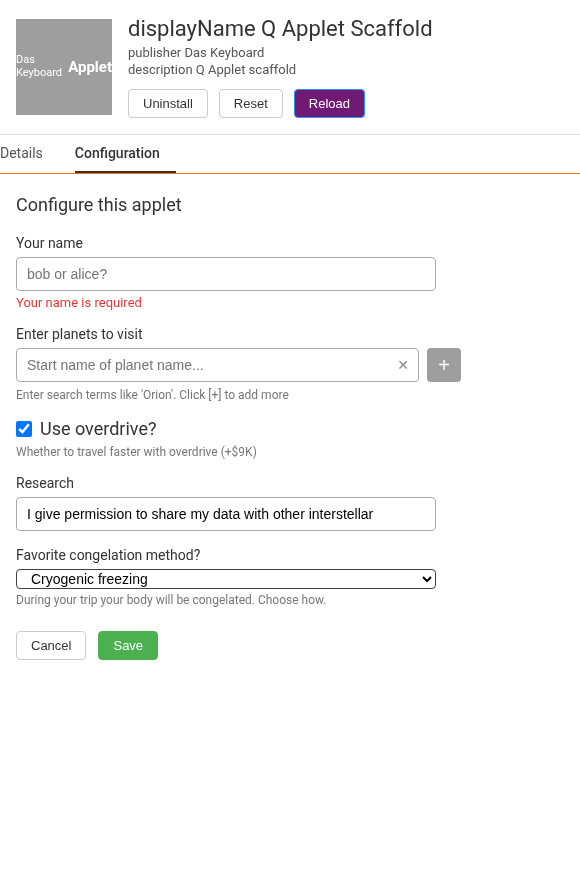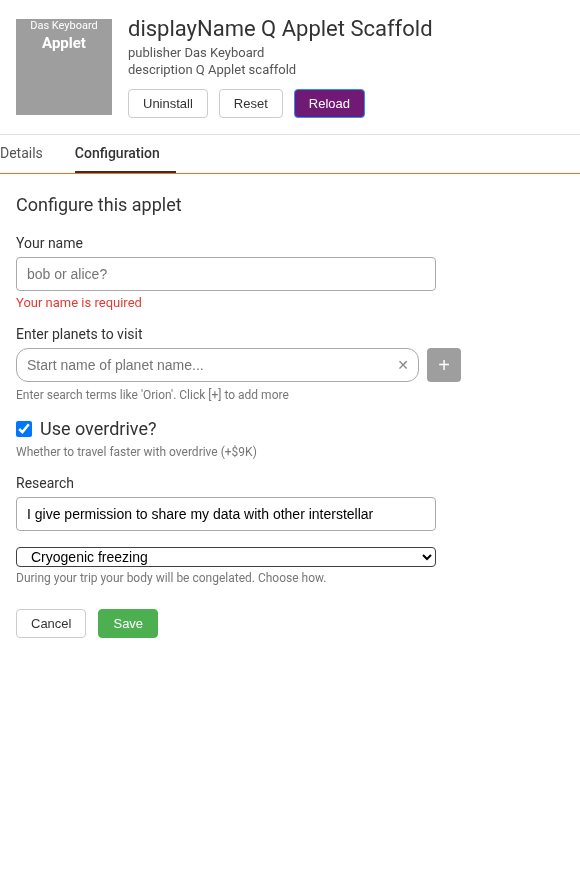--- a/index.html
+++ b/index.html
@@ -18,22 +18,23 @@
       padding: 16px;
       border-bottom: 1px solid #e0e0e0;
       gap: 16px;
     }
 
     .app-icon {
       width: 96px;
       height: 96px;
       background: #9e9e9e;
       display: flex;
-      flex-direction: column;
-      align-items: center;
+      flex-direction: row;
+      align-items: center;
+      justify-content: center;
       color: #fff;
       font-weight: bold;
       font-size: 13px;
       flex-shrink: 0;
     }
 
     .app-icon-title {
       font-size: 11px;
       font-weight: normal;
       margin-bottom: 2px;
@@ -161,21 +162,21 @@
 
     .planet-input-wrapper {
       position: relative;
       flex: 1;
     }
 
     .planet-input {
       width: 100%;
       padding: 8px 30px 8px 10px;
       border: 1px solid #aaa;
-      border-radius: 12px;
+      border-radius: 4px;
       font-size: 14px;
       outline: none;
     }
 
     .planet-clear-btn {
       position: absolute;
       right: 6px;
       top: 50%;
       transform: translateY(-50%);
       background: none;
@@ -311,20 +312,21 @@
     </div>
     <div class="hint-text">Whether to travel faster with overdrive (+$9K)</div>
   </div>
 
   <div class="form-group">
     <label class="form-label">Research</label>
     <input type="text" class="form-input" value="I give permission to share my data with other interstellar" style="">
   </div>
 
   <div class="form-group">
+    <label class="form-label">Favorite congelation method?</label>
     <select class="form-select">
       <option>Cryogenic freezing</option>
       <option>Stasis pod</option>
       <option>Deep sleep</option>
     </select>
     <div class="hint-text">During your trip your body will be congelated. Choose how.</div>
   </div>
 
   <div class="action-buttons">
     <button class="btn btn-cancel">Cancel</button>

